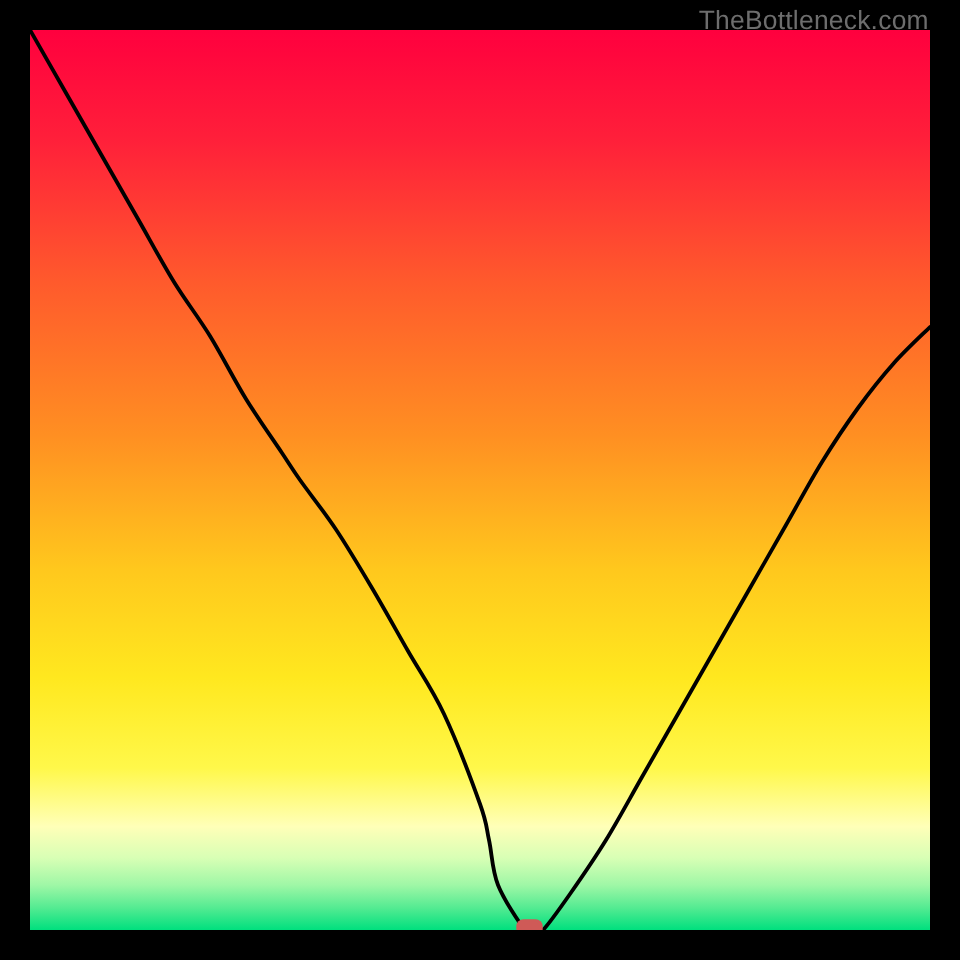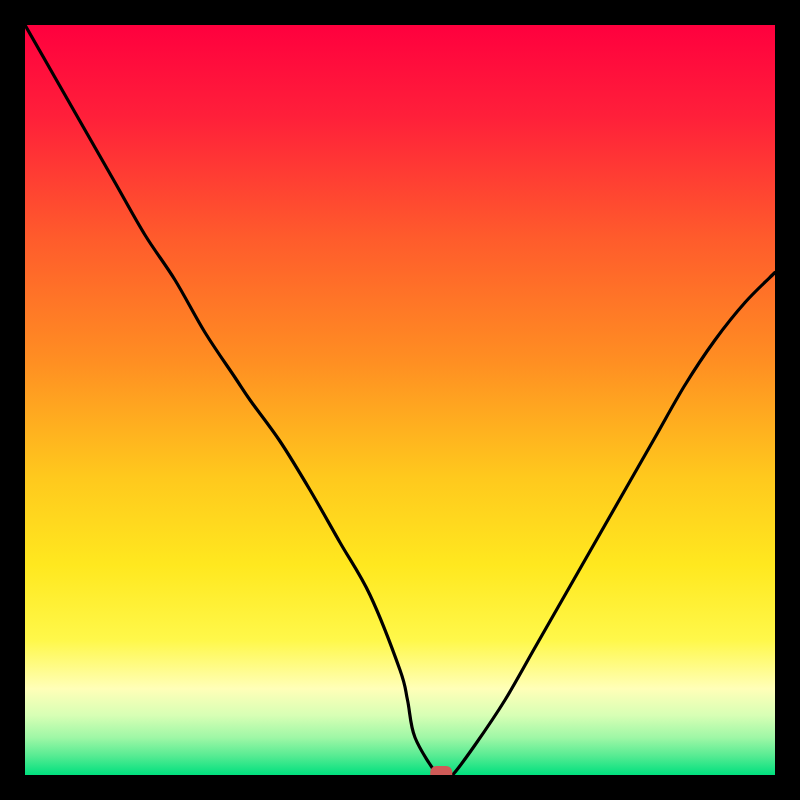--- a/index.html
+++ b/index.html
@@ -56,14 +56,15 @@
           <stop offset="95%" stop-color="#9ff7a6"></stop>
           <stop offset="97.5%" stop-color="#55eb92"></stop>
           <stop offset="100%" stop-color="#00e07e"></stop>
         </linearGradient>
     </defs>
     <rect x="0" y="0" width="750" height="750" fill="url(#bg-grad)"></rect>
     <path id="curve-path" fill="none" stroke="#000" stroke-width="3.2" stroke-linecap="round" d="M 0,0 C 5,8.75 20,35 30,52.5 C 40,70 50,87.5 60,105 C 70,122.5 80,140 90,157.5 C 100,175 110,193.75 120,210 C 130,226.25 140,238.75 150,255 C 160,271.25 170,291.25 180,307.5 C 190,323.75 202.50000000000003,341.25 210.00000000000003,352.5 C 217.50000000000003,363.75 217.5,364.375 225,375 C 232.5,385.625 245.00000000000003,401.25 255.00000000000003,416.25 C 265,431.25 275,448.125 285,465 C 295,481.875 305,500 315,517.5 C 325,535 335,548.75 345,570 C 355,591.25 368.75,627.5 375,645 C 381.25,662.5 380,663.75 382.5,675 C 385,686.25 385,700 390,712.5 C 395,725 407.50000000000006,743.75 412.50000000000006,750 C 417.50000000000006,756.25 417.50000000000006,750 420.00000000000006,750 C 422.50000000000006,750 422.49999999999994,755 427.49999999999994,750 C 432.49999999999994,745 441.25,732.5 450,720 C 458.75,707.5 470,691.25 480,675 C 490,658.75 500.00000000000006,640 510.00000000000006,622.5 C 520,605 530,587.5 540,570 C 550,552.5 560,535 570,517.5 C 580,500 590,482.5 600,465 C 610,447.5 620,430 630,412.5 C 640,395 650,376.25 660,360 C 670,343.75 680,328.75000000000006 690,315.00000000000006 C 700,301.25000000000006 710,288.75 720,277.5 C 730,266.25 745,252.49999999999994 750,247.49999999999994"></path>
     <rect id="marker-rect" rx="6" ry="6" width="22" height="14" x="405.25000000000006" y="741" fill="#cf5a57"></rect>
   </svg>
 
+  <div class="watermark">TheBottleneck.com</div>
 
 </div>
 
 </body></html>

